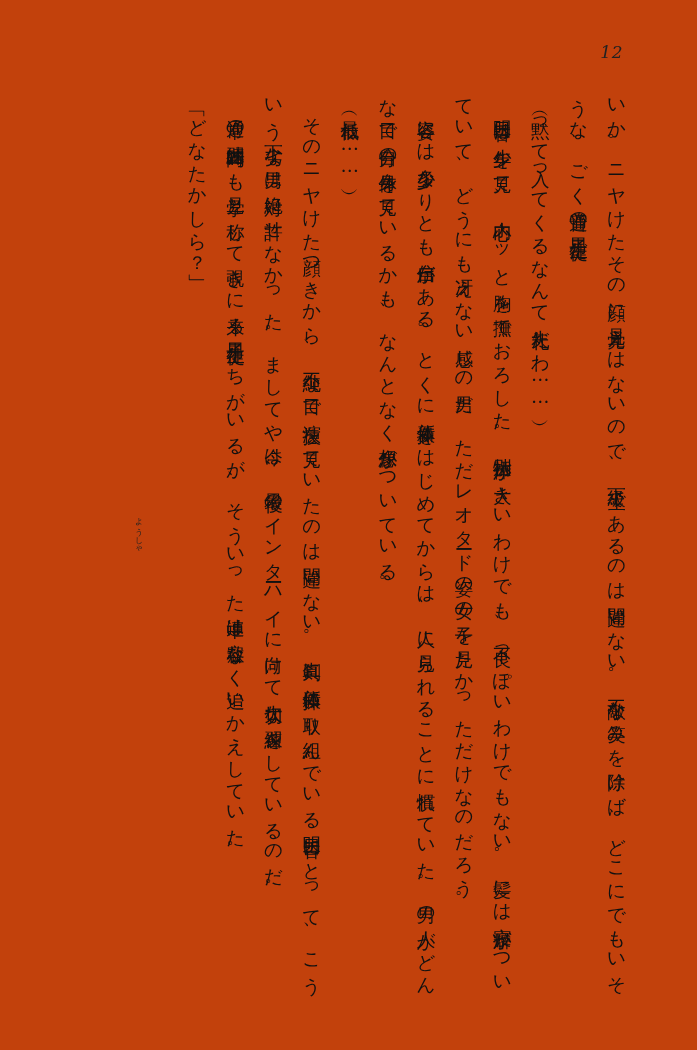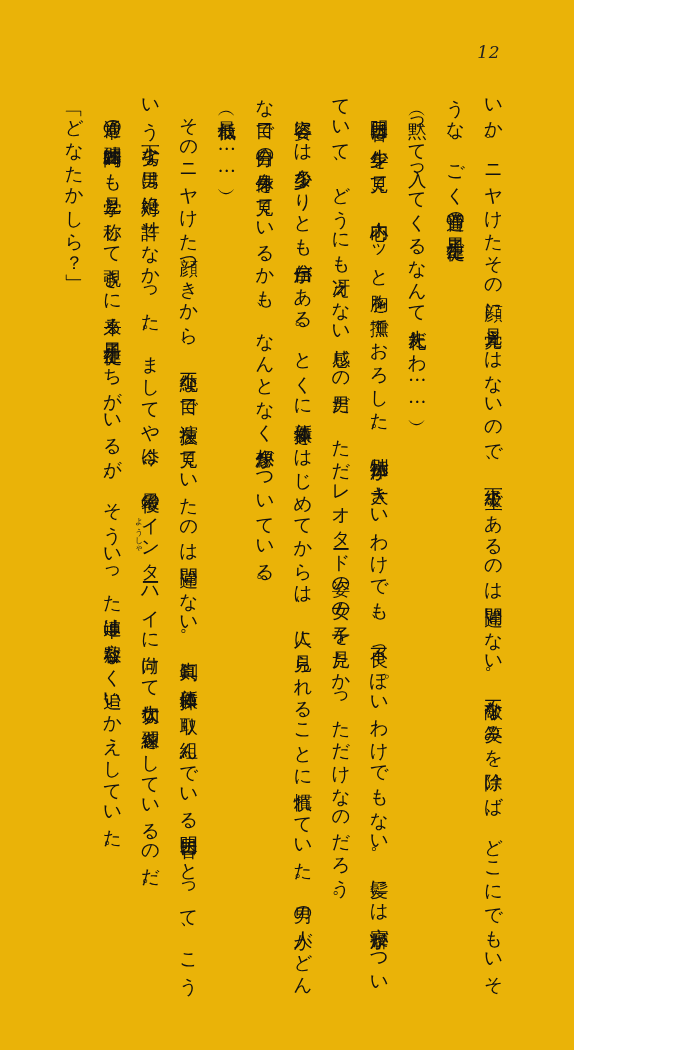--- a/index.html
+++ b/index.html
@@ -9,23 +9,23 @@
   }
   body {
     width: 697px;
     height: 1050px;
     overflow: hidden;
     font-family: "DejaVu Serif", "Liberation Serif", serif;
     color: #1a1a1a;
   }
   .page {
     position: relative;
-    width: 574px;
+    width: 697px;
     height: 1050px;
-    background: #eab308;
+    background: #c2410c;
     box-sizing: border-box;
   }
   .page-number {
     position: absolute;
     top: 42px;
     right: 74px;
     font-family: "DejaVu Serif", "Liberation Serif", serif;
     font-style: italic;
     font-size: 17px;
     color: #222;

